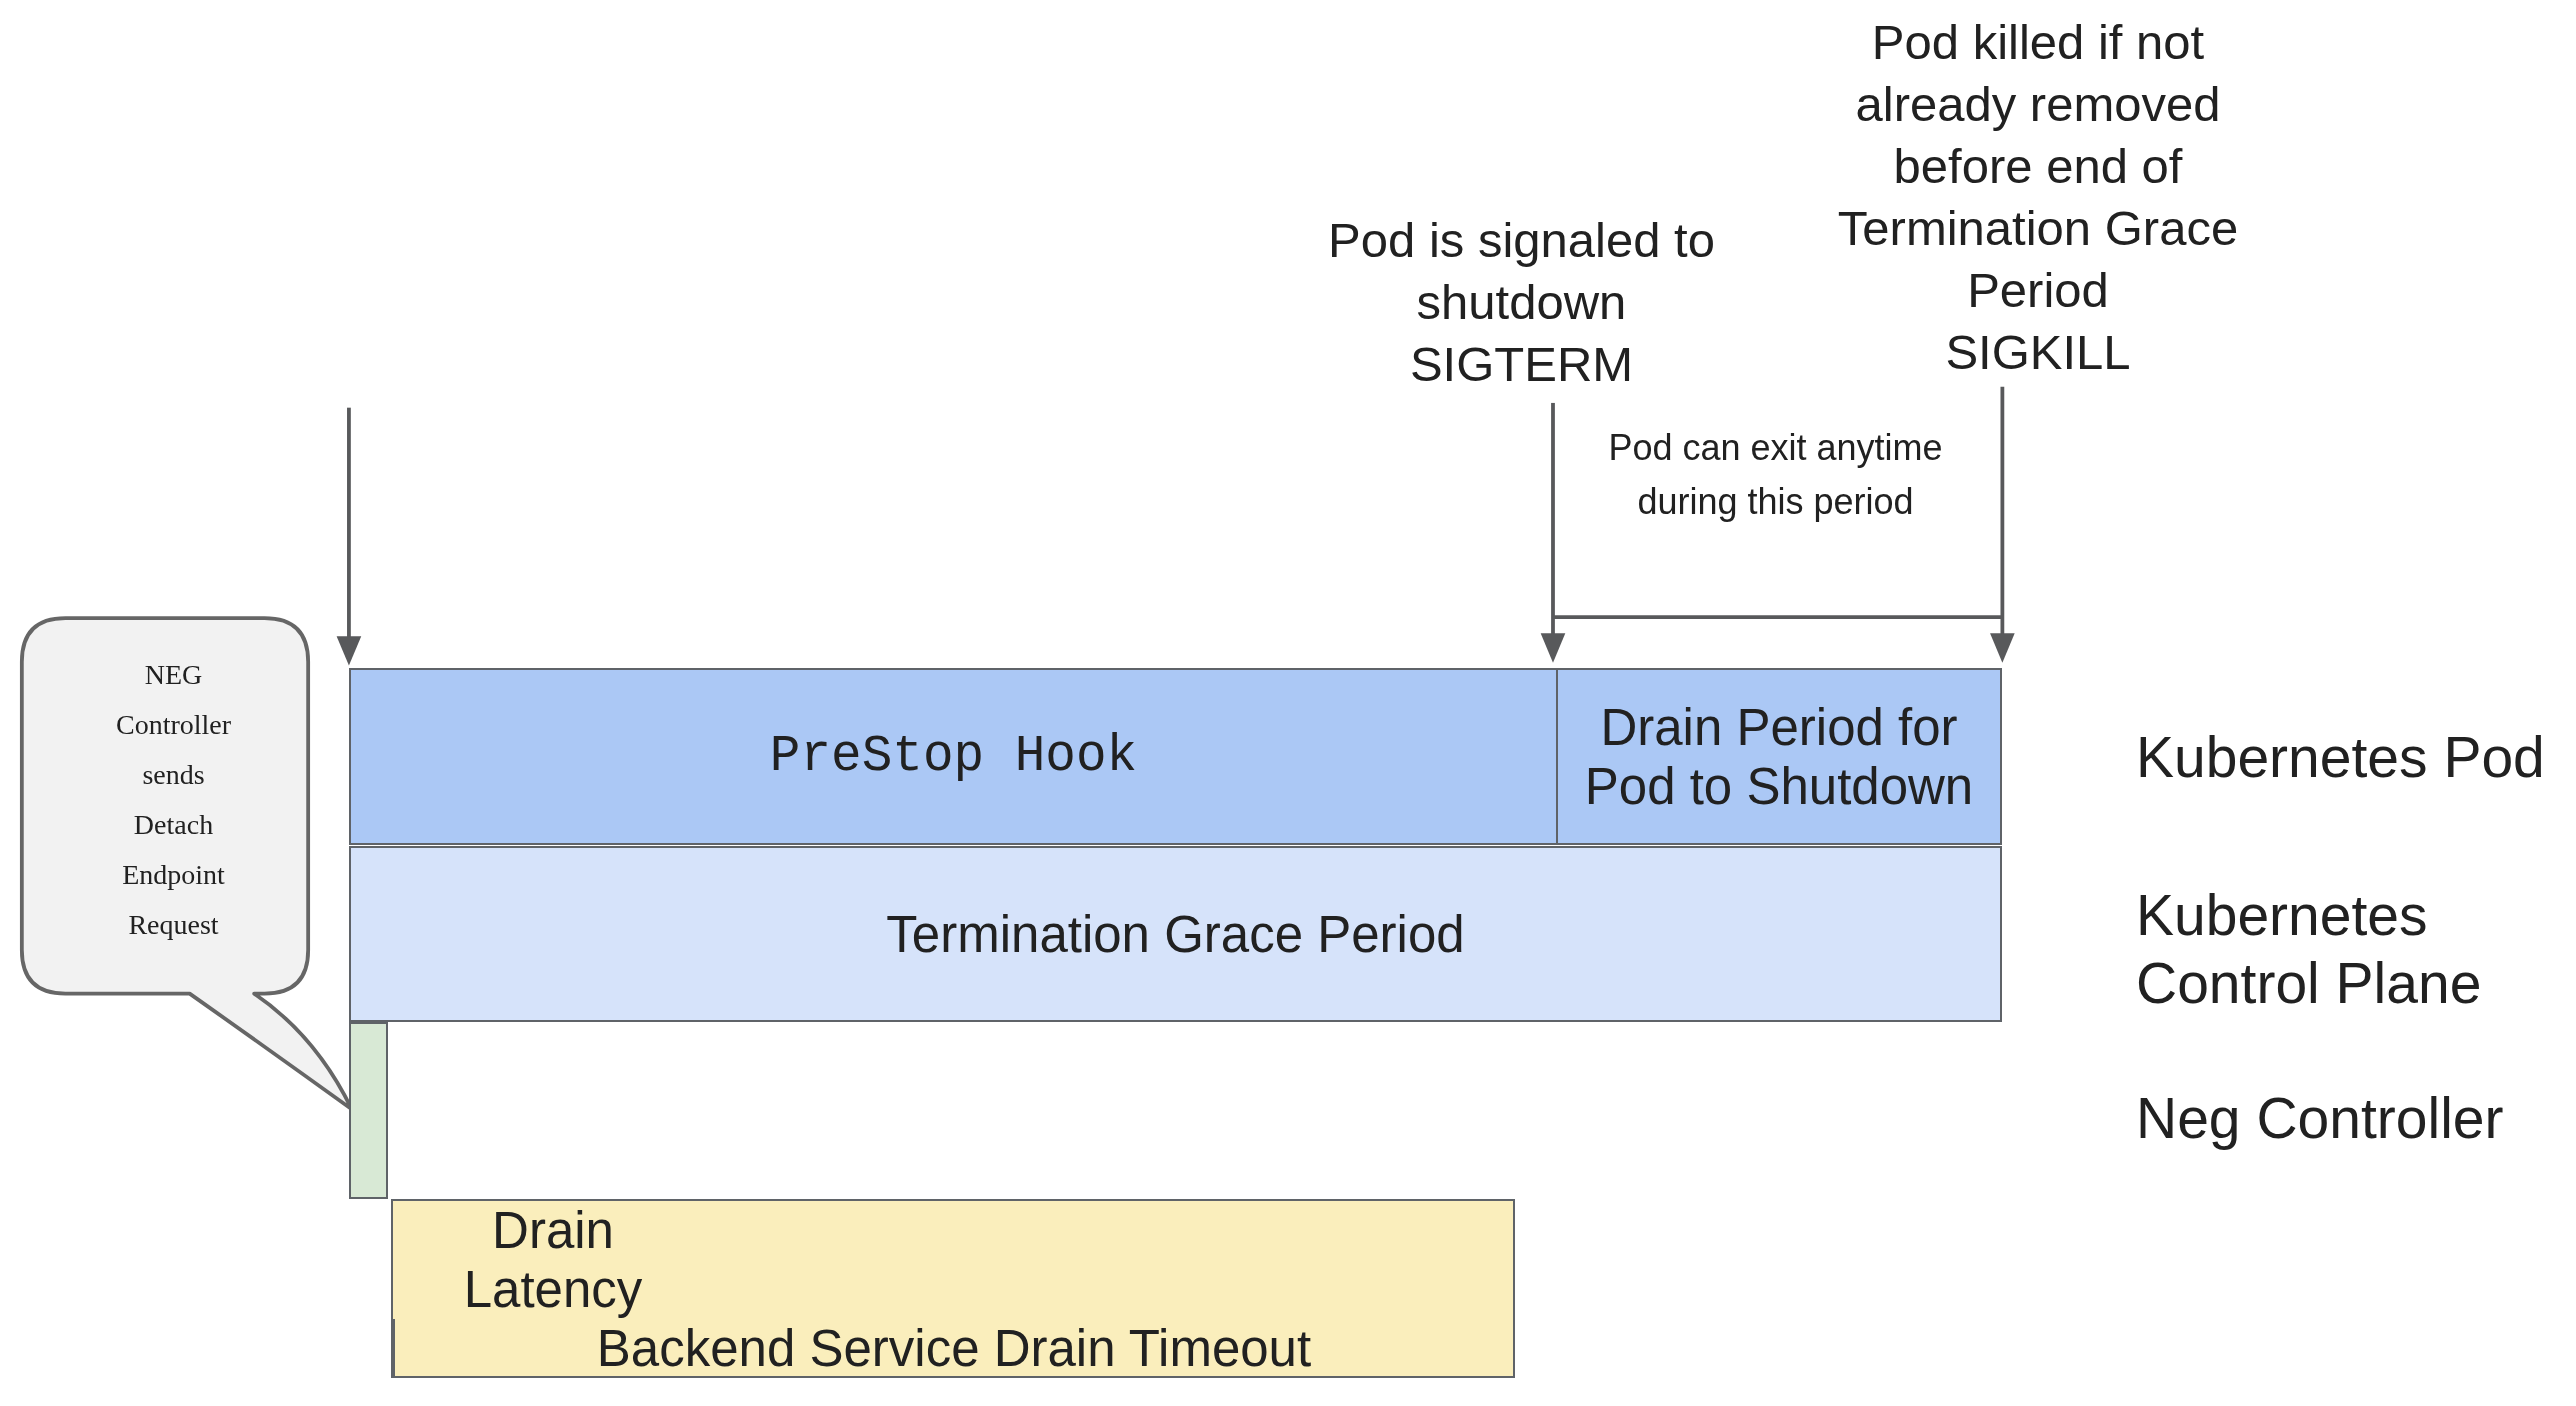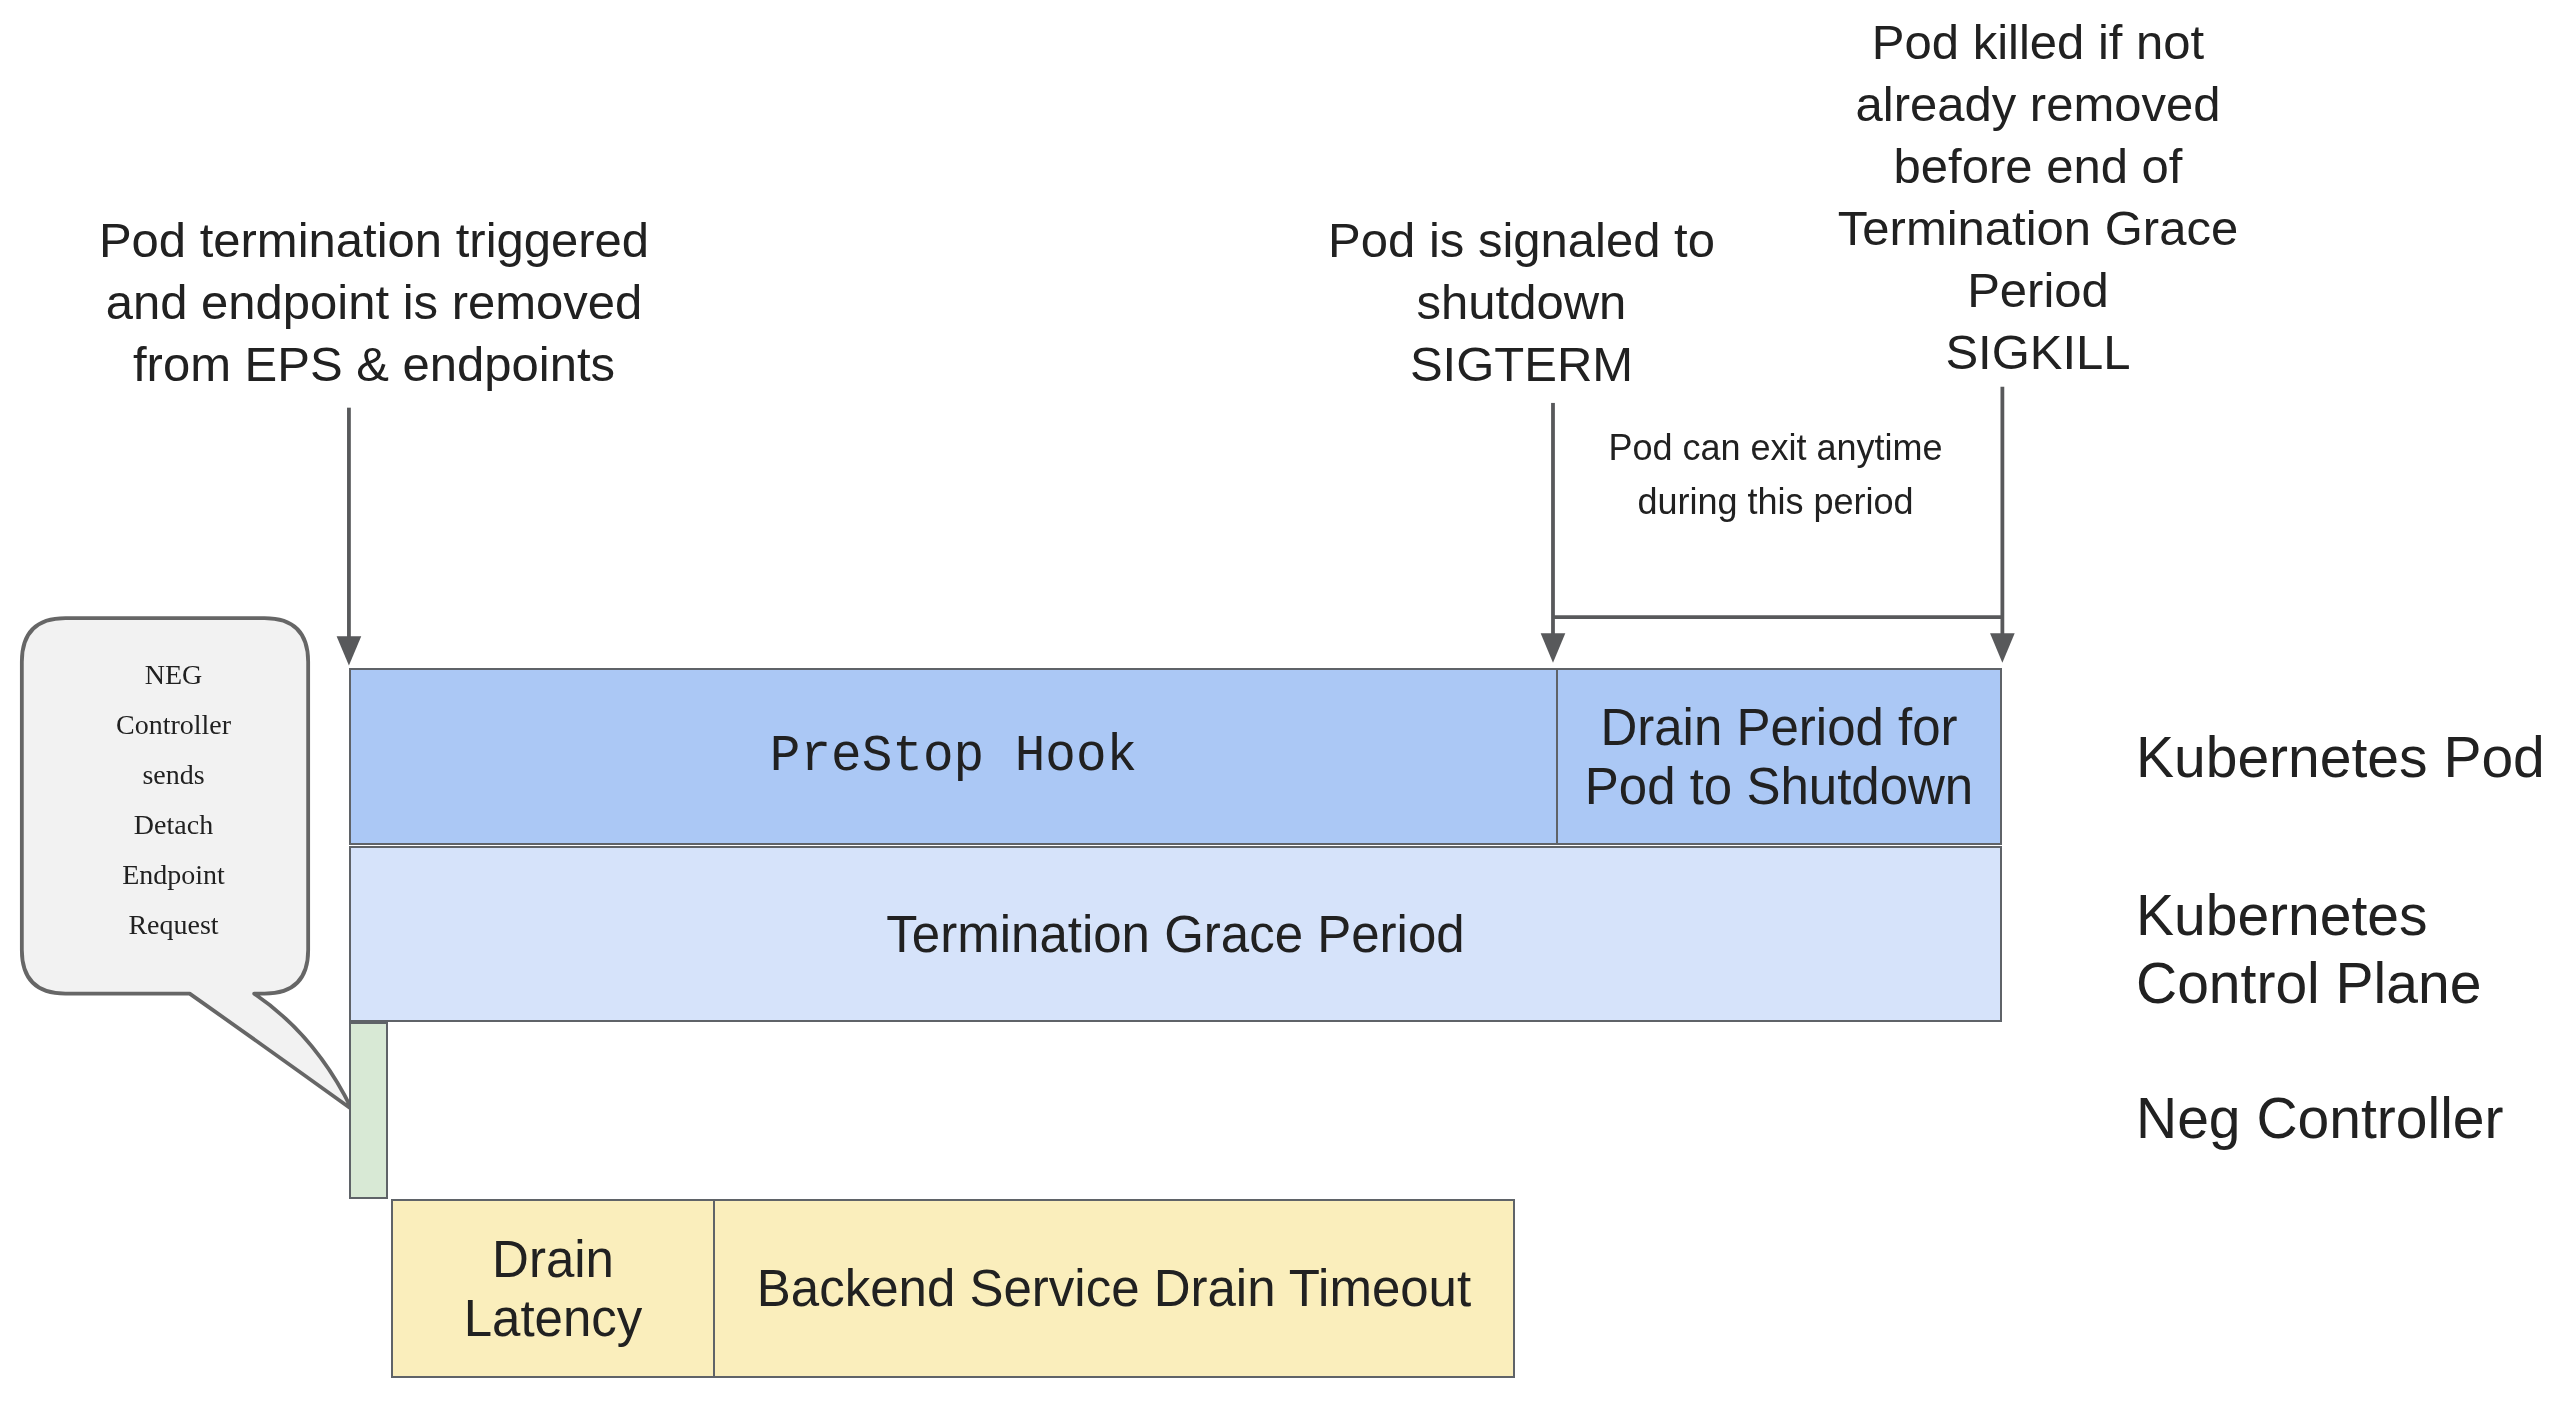--- a/index.html
+++ b/index.html
@@ -74,23 +74,20 @@
     </g>
 
     <g style="stroke: rgb(88, 89, 91); fill: rgb(88, 89, 91);">
       <line x1="2112" y1="408" x2="2112" y2="670" stroke="#58595b" stroke-width="4"></line>
       <polygon points="2099,668 2125,668 2112,699" fill="#58595b" stroke="none"></polygon>
     </g>
 
     <line x1="1638" y1="651" x2="2112" y2="651" stroke="#58595b" stroke-width="4" style="stroke: rgb(88, 89, 91);"></line>
   </svg>
 
-  <div class="ann" style="left:61px;top:209px;width:626px;">Pod termination triggered
-and endpoint is removed
-from EPS &amp; endpoints</div>
 
   <div class="ann" style="left:1313px;top:209px;width:417px;">Pod is signaled to
 shutdown
 SIGTERM</div>
 
   <div class="ann" style="left:1820px;top:11.4px;width:436px;">Pod killed if not
 already removed
 before end of
 Termination Grace
 Period
@@ -118,21 +115,21 @@
 
   <div class="bar" style="left: 349px; top: 846px; width: 1653px; height: 176px; background-color: rgb(214, 227, 250); border-color: rgb(95, 99, 104);">
     <div class="cell" style="flex:1;">
       <span>Termination Grace Period</span>
     </div>
   </div>
 
   <div class="bar" style="left: 349px; top: 1022px; width: 39px; height: 177px; background-color: rgb(216, 233, 213); border-color: rgb(95, 99, 104);">
   </div>
 
-  <div class="bar" style="left: 391px; top: 1199px; width: 1124px; height: 179px; background-color: rgb(250, 238, 188); border-color: rgb(95, 99, 104);">
+  <div class="bar" style="left: 391px; top: 1199px; width: 1124px; height: 179px; background-color: rgb(250, 238, 188); border-color: rgb(95, 99, 104); flex-direction: column;">
     <div class="cell" style="width:320px;">
       <span>Drain
 Latency</span>
     </div>
     <div class="cell" style="flex:1;">
       <span>Backend Service Drain Timeout</span>
     </div>
   </div>
 
   <div class="rowlabel" style="left:2136px;top:723px;">Kubernetes Pod</div>

